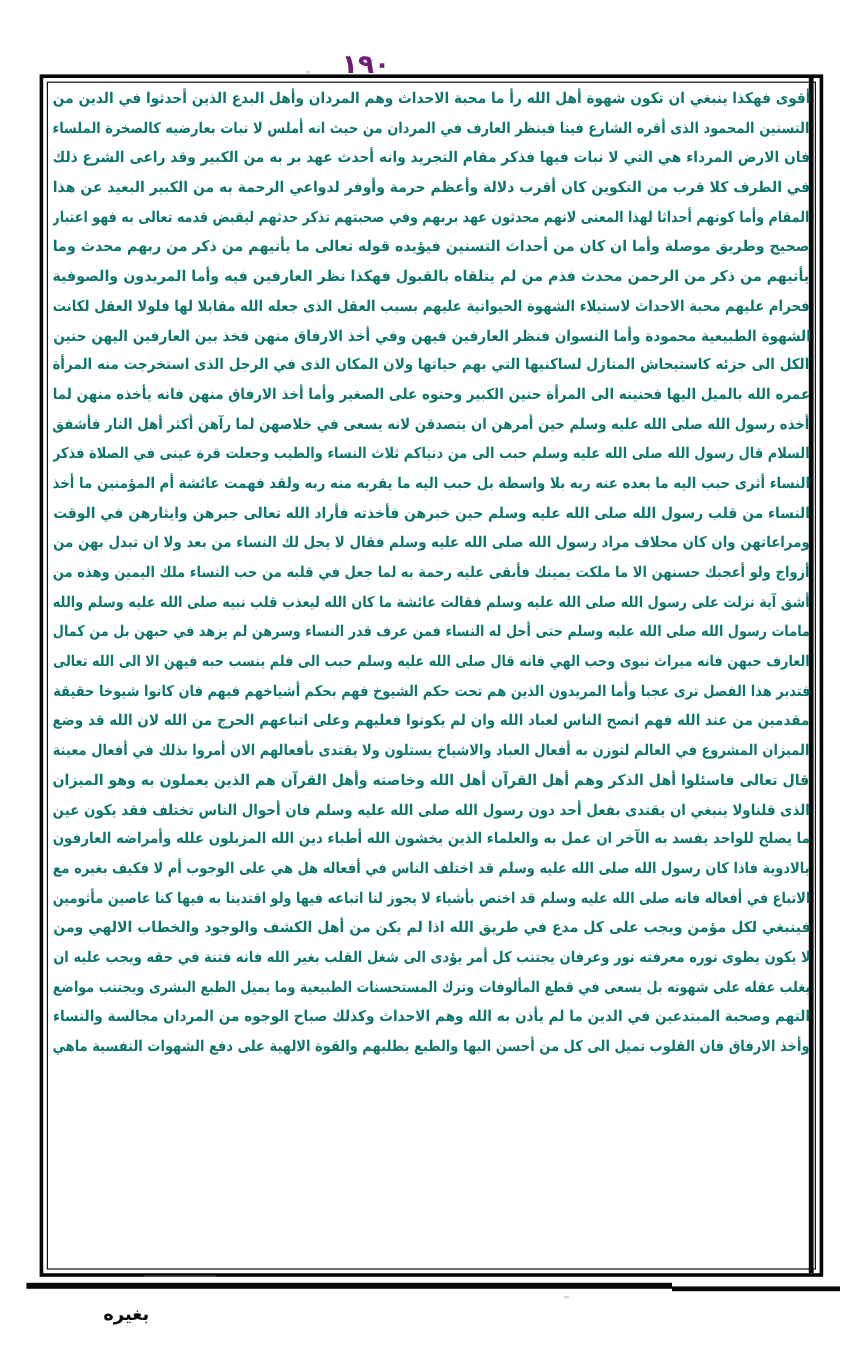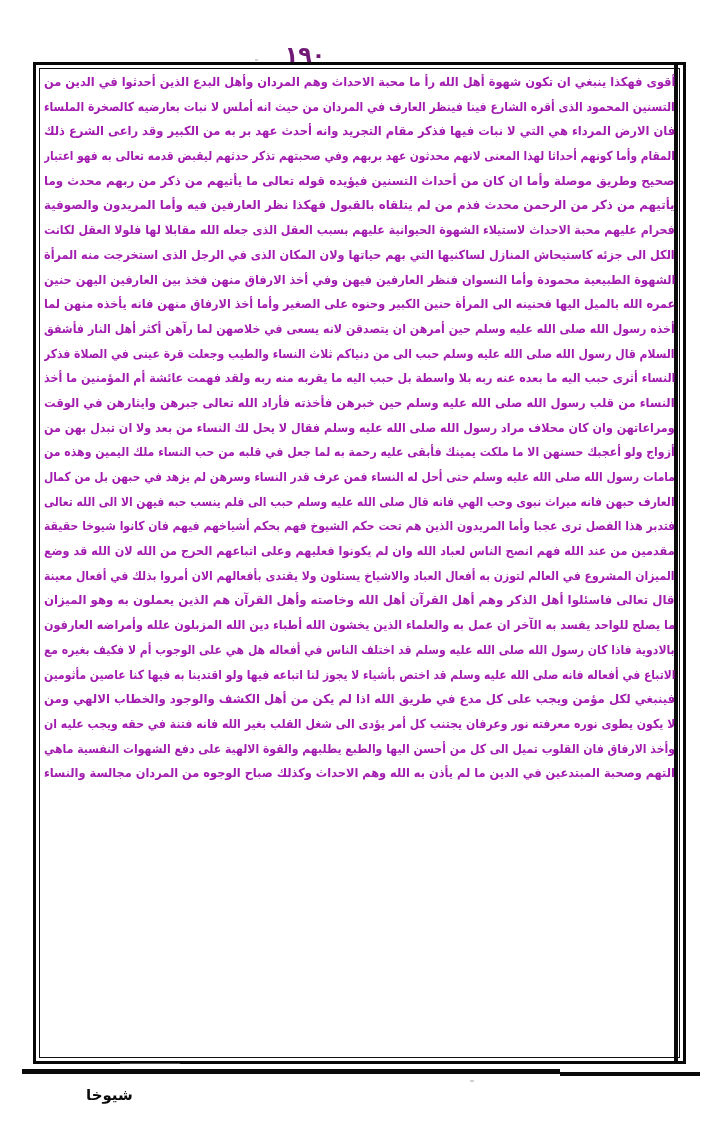--- a/index.html
+++ b/index.html
@@ -72,21 +72,21 @@
   .text-block {
     position: absolute;
     left: 44px;
     top: 70px;
     width: 631px;
     height: 986px;
     direction: rtl;
     text-align: justify;
     text-align-last: justify;
     font-family: "DejaVu Sans", sans-serif;
-    color: #a21caf;
+    color: #0f766e;
     overflow: hidden;
   }
   .line {
     display: block;
     height: 24.7px;
     line-height: 24.7px;
     font-size: 12.4px;
     font-weight: bold;
     white-space: nowrap;
     overflow: hidden;
@@ -148,50 +148,54 @@
 
   <div class="frame-outer">
     <div class="frame-inner"></div>
     <div class="frame-spine"></div>
   </div>
 
   <div class="text-block" id="text-block">
       <div class="line"><span style="width: auto; text-align-last: auto; display: inline-block; white-space: nowrap; transform-origin: right center; transform: scaleX(0.9212);">أقوى فهكذا ينبغي ان تكون شهوة أهل الله رأ ما محبة الاحداث وهم المردان وأهل البدع الذين أحدثوا في الدين من</span></div>
       <div class="line"><span style="width: auto; text-align-last: auto; display: inline-block; white-space: nowrap; transform-origin: right center; transform: scaleX(0.8764);">التسنين المحمود الذى أقره الشارع فينا فينظر العارف في المردان من حيث انه أملس لا نبات بعارضيه كالصخرة الملساء</span></div>
       <div class="line"><span style="width: auto; text-align-last: auto; display: inline-block; white-space: nowrap; transform-origin: right center; transform: scaleX(0.9293);">فان الارض المرداء هي التي لا نبات فيها فذكر مقام التجريد وانه أحدث عهد بر به من الكبير وقد راعى الشرع ذلك</span></div>
+      <div class="line"><span style="width: auto; text-align-last: auto; display: inline-block; white-space: nowrap; transform-origin: right center; transform: scaleX(0.9418);">في الطرف كلا قرب من التكوين كان أقرب دلالة وأعظم حرمة وأوفر لدواعي الرحمة به من الكبير البعيد عن هذا</span></div>
       <div class="line"><span style="width: auto; text-align-last: auto; display: inline-block; white-space: nowrap; transform-origin: right center; transform: scaleX(0.8539);">المقام وأما كونهم أحداثا لهذا المعنى لانهم محدثون عهد بربهم وفي صحبتهم تذكر حدثهم ليقبض قدمه تعالى به فهو اعتبار</span></div>
       <div class="line"><span style="width: auto; text-align-last: auto; display: inline-block; white-space: nowrap; transform-origin: right center; transform: scaleX(0.9546);">صحيح وطريق موصلة وأما ان كان من أحداث التسنين فيؤيده قوله تعالى ما يأتيهم من ذكر من ربهم محدث وما</span></div>
       <div class="line"><span style="width: auto; text-align-last: auto; display: inline-block; white-space: nowrap; transform-origin: right center; transform: scaleX(0.9575);">يأتيهم من ذكر من الرحمن محدث فذم من لم يتلقاه بالقبول فهكذا نظر العارفين فيه وأما المريدون والصوفية</span></div>
       <div class="line"><span style="width: auto; text-align-last: auto; display: inline-block; white-space: nowrap; transform-origin: right center; transform: scaleX(0.8938);">فحرام عليهم محبة الاحداث لاستيلاء الشهوة الحيوانية عليهم بسبب العقل الذى جعله الله مقابلا لها فلولا العقل لكانت</span></div>
+      <div class="line"><span style="width: auto; text-align-last: auto; display: inline-block; white-space: nowrap; transform-origin: right center; transform: scaleX(0.9185);">الشهوة الطبيعية محمودة وأما النسوان فنظر العارفين فيهن وفي أخذ الارفاق منهن فخذ بين العارفين اليهن حنين</span></div>
       <div class="line"><span style="width: auto; text-align-last: auto; display: inline-block; white-space: nowrap; transform-origin: right center; transform: scaleX(0.9092);">الكل الى جزئه كاستيحاش المنازل لساكنيها التي بهم حياتها ولان المكان الذى في الرجل الذى استخرجت منه المرأة</span></div>
-      <div class="line"><span style="width: auto; text-align-last: auto; display: inline-block; white-space: nowrap; transform-origin: right center; transform: scaleX(0.9185);">الشهوة الطبيعية محمودة وأما النسوان فنظر العارفين فيهن وفي أخذ الارفاق منهن فخذ بين العارفين اليهن حنين</span></div>
       <div class="line"><span style="width: auto; text-align-last: auto; display: inline-block; white-space: nowrap; transform-origin: right center; transform: scaleX(0.9092);">عمره الله بالميل اليها فحنينه الى المرأة حنين الكبير وحنوه على الصغير وأما أخذ الارفاق منهن فانه يأخذه منهن لما</span></div>
       <div class="line"><span style="width: auto; text-align-last: auto; display: inline-block; white-space: nowrap; transform-origin: right center; transform: scaleX(0.89);">أخذه رسول الله صلى الله عليه وسلم حين أمرهن ان يتصدقن لانه يسعى في خلاصهن لما رآهن أكثر أهل النار فأشفق</span></div>
       <div class="line"><span style="width: auto; text-align-last: auto; display: inline-block; white-space: nowrap; transform-origin: right center; transform: scaleX(0.874);">السلام قال رسول الله صلى الله عليه وسلم حبب الى من دنياكم ثلاث النساء والطيب وجعلت قرة عينى في الصلاة فذكر</span></div>
       <div class="line"><span style="width: auto; text-align-last: auto; display: inline-block; white-space: nowrap; transform-origin: right center; transform: scaleX(0.8976);">النساء أثرى حبب اليه ما بعده عنه ربه بلا واسطة بل حبب اليه ما يقربه منه ربه ولقد فهمت عائشة أم المؤمنين ما أخذ</span></div>
       <div class="line"><span style="width: auto; text-align-last: auto; display: inline-block; white-space: nowrap; transform-origin: right center; transform: scaleX(0.9307);">النساء من قلب رسول الله صلى الله عليه وسلم حين خبرهن فأخذته فأراد الله تعالى جبرهن وايثارهن في الوقت</span></div>
       <div class="line"><span style="width: auto; text-align-last: auto; display: inline-block; white-space: nowrap; transform-origin: right center; transform: scaleX(0.8989);">ومراعاتهن وان كان محلاف مراد رسول الله صلى الله عليه وسلم فقال لا يحل لك النساء من بعد ولا ان تبدل بهن من</span></div>
       <div class="line"><span style="width: auto; text-align-last: auto; display: inline-block; white-space: nowrap; transform-origin: right center; transform: scaleX(0.8813);">أزواج ولو أعجبك حسنهن الا ما ملكت يمينك فأبقى عليه رحمة به لما جعل في قلبه من حب النساء ملك اليمين وهذه من</span></div>
+      <div class="line"><span style="width: auto; text-align-last: auto; display: inline-block; white-space: nowrap; transform-origin: right center; transform: scaleX(0.8691);">أشق آية نزلت على رسول الله صلى الله عليه وسلم فقالت عائشة ما كان الله ليعذب قلب نبيه صلى الله عليه وسلم والله</span></div>
       <div class="line"><span style="width: auto; text-align-last: auto; display: inline-block; white-space: nowrap; transform-origin: right center; transform: scaleX(0.8632);">مامات رسول الله صلى الله عليه وسلم حتى أحل له النساء فمن عرف قدر النساء وسرهن لم يزهد في حبهن بل من كمال</span></div>
       <div class="line"><span style="width: auto; text-align-last: auto; display: inline-block; white-space: nowrap; transform-origin: right center; transform: scaleX(0.862);">العارف حبهن فانه ميراث نبوى وحب الهي فانه قال صلى الله عليه وسلم حبب الى فلم ينسب حبه فيهن الا الى الله تعالى</span></div>
       <div class="line"><span style="width: auto; text-align-last: auto; display: inline-block; white-space: nowrap; transform-origin: right center; transform: scaleX(0.874);">فتدبر هذا الفصل ترى عجبا وأما المريدون الذين هم تحت حكم الشيوخ فهم بحكم أشياخهم فيهم فان كانوا شيوخا حقيقة</span></div>
       <div class="line"><span style="width: auto; text-align-last: auto; display: inline-block; white-space: nowrap; transform-origin: right center; transform: scaleX(0.9079);">مقدمين من عند الله فهم انصح الناس لعباد الله وان لم يكونوا فعليهم وعلى اتباعهم الحرج من الله لان الله قد وضع</span></div>
       <div class="line"><span style="width: auto; text-align-last: auto; display: inline-block; white-space: nowrap; transform-origin: right center; transform: scaleX(0.8752);">الميزان المشروع في العالم لتوزن به أفعال العباد والاشياخ يستلون ولا يقتدى بأفعالهم الان أمروا بذلك في أفعال معينة</span></div>
       <div class="line"><span style="width: auto; text-align-last: auto; display: inline-block; white-space: nowrap; transform-origin: right center; transform: scaleX(0.9489);">قال تعالى فاسئلوا أهل الذكر وهم أهل القرآن أهل الله وخاصته وأهل القرآن هم الذين يعملون به وهو الميزان</span></div>
+      <div class="line"><span style="width: auto; text-align-last: auto; display: inline-block; white-space: nowrap; transform-origin: right center; transform: scaleX(0.9014);">الذى قلناولا ينبغي ان يقتدى بفعل أحد دون رسول الله صلى الله عليه وسلم فان أحوال الناس تختلف فقد يكون عين</span></div>
       <div class="line"><span style="width: auto; text-align-last: auto; display: inline-block; white-space: nowrap; transform-origin: right center; transform: scaleX(0.9027);">ما يصلح للواحد يفسد به الآخر ان عمل به والعلماء الذين يخشون الله أطباء دين الله المزبلون علله وأمراضه العارفون</span></div>
       <div class="line"><span style="width: auto; text-align-last: auto; display: inline-block; white-space: nowrap; transform-origin: right center; transform: scaleX(0.8752);">بالادوية فاذا كان رسول الله صلى الله عليه وسلم قد اختلف الناس في أفعاله هل هي على الوجوب أم لا فكيف بغيره مع</span></div>
       <div class="line"><span style="width: auto; text-align-last: auto; display: inline-block; white-space: nowrap; transform-origin: right center; transform: scaleX(0.8656);">الاتباع في أفعاله فانه صلى الله عليه وسلم قد اختص بأشياء لا يجوز لنا اتباعه فيها ولو اقتدينا به فيها كنا عاصين مأثومين</span></div>
       <div class="line"><span style="width: auto; text-align-last: auto; display: inline-block; white-space: nowrap; transform-origin: right center; transform: scaleX(0.946);">فينبغي لكل مؤمن ويجب على كل مدع في طريق الله اذا لم يكن من أهل الكشف والوجود والخطاب الالهي ومن</span></div>
       <div class="line"><span style="width: auto; text-align-last: auto; display: inline-block; white-space: nowrap; transform-origin: right center; transform: scaleX(0.8801);">لا يكون يطوى نوره معرفته نور وعرفان يجتنب كل أمر يؤدى الى شغل القلب بغير الله فانه فتنة في حقه ويجب عليه ان</span></div>
+      <div class="line"><span style="width: auto; text-align-last: auto; display: inline-block; white-space: nowrap; transform-origin: right center; transform: scaleX(0.8585);">يغلب عقله على شهوته بل يسعى في قطع المألوفات وترك المستحسنات الطبيعية وما يميل الطبع البشرى ويجتنب مواضع</span></div>
+      <div class="line"><span style="width: auto; text-align-last: auto; display: inline-block; white-space: nowrap; transform-origin: right center; transform: scaleX(0.9185);">التهم وصحبة المبتدعين في الدين ما لم يأذن به الله وهم الاحداث وكذلك صباح الوجوه من المردان مجالسة والنساء</span></div>
       <div class="line"><span style="width: auto; text-align-last: auto; display: inline-block; white-space: nowrap; transform-origin: right center; transform: scaleX(0.8776);">وأخذ الارفاق فان القلوب تميل الى كل من أحسن اليها والطبع يطلبهم والقوة الالهية على دفع الشهوات النفسية ماهي</span></div>
-      <div class="line"><span style="width: auto; text-align-last: auto; display: inline-block; white-space: nowrap; transform-origin: right center; transform: scaleX(0.9185);">التهم وصحبة المبتدعين في الدين ما لم يأذن به الله وهم الاحداث وكذلك صباح الوجوه من المردان مجالسة والنساء</span></div>
     </div>
 
   <div class="speckle" style="left:255px;top:59px;width:3px;height:2px;"></div>
   <div class="speckle" style="left:470px;top:1080px;width:4px;height:2px;"></div>
   <div class="speckle" style="left:120px;top:1063px;width:60px;height:1px;"></div>
 
   <div class="bottom-rule-a"></div>
   <div class="bottom-rule-b"></div>
 
-  <div class="catchword">شيوخا</div>
+  <div class="catchword">بغيره</div>
 
 </div>
 
 </body></html>

